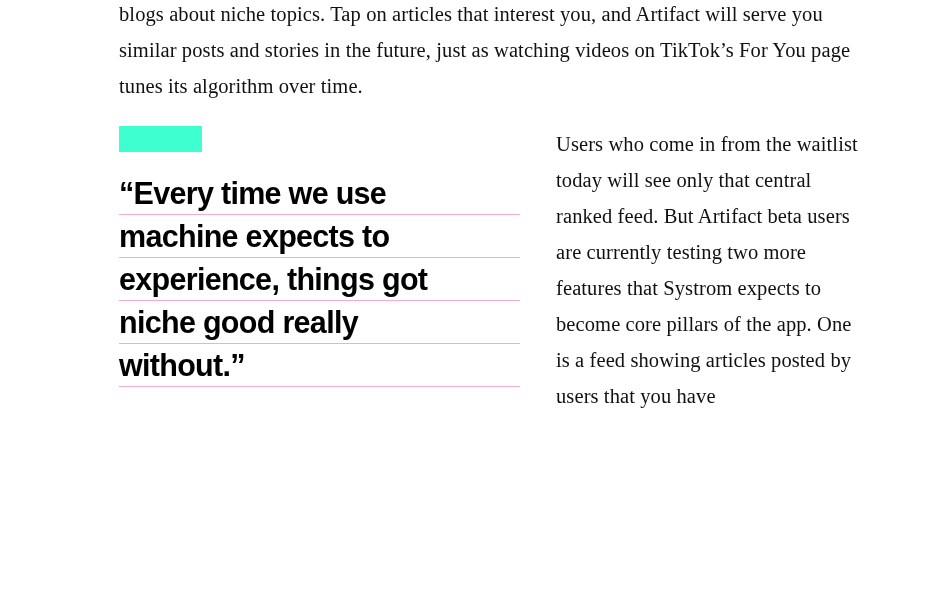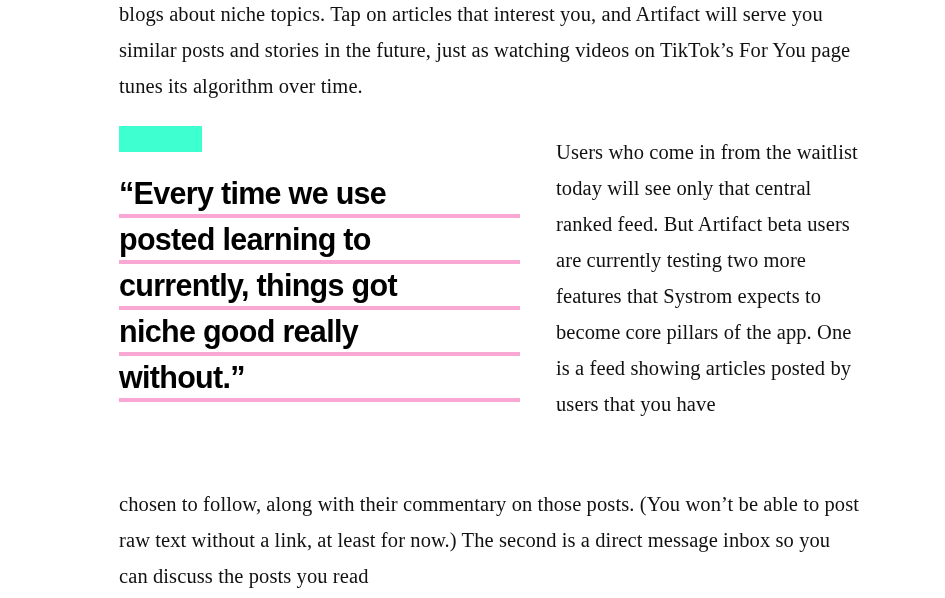--- a/index.html
+++ b/index.html
@@ -72,31 +72,31 @@
     font-weight: bold;
     font-size: 30.5px;
     line-height: 42px;
     letter-spacing: -0.7px;
     color: #000000;
     margin-top: 20px;
   }
 
   .pq-line {
     display: block;
-    border-bottom: 4px solid #f9a8d4;
+    border-bottom: 1px solid #f9a8d4;
     height: 42px;
     white-space: nowrap;
     overflow: visible;
   }
 
   
   .side-col {
     position: absolute;
     left: 556px;
-    top: 16px;
+    top: 8px;
     width: 305px;
   }
   .side-col .para {
     font-size: 20.5px;
     line-height: 36px;
   }
 
   
   .para-bottom {
     position: absolute;
@@ -111,28 +111,27 @@
 <div class="article">
 
   <p class="para para-top">blogs about niche topics. Tap on articles that interest you, and Artifact will serve you similar posts and stories in the future, just as watching videos on TikTok’s For You page tunes its algorithm over time.</p>
 
   <div class="midsection">
 
     <div class="quote-col">
       <div class="accent-bar"></div>
       <blockquote class="pullquote">
         <span class="pq-line">“Every time we use</span>
-        <span class="pq-line">posted learning to</span>
-        <span class="pq-line">currently, things got</span>
+        <span class="pq-line">machine expects to</span>
+        <span class="pq-line">experience, things got</span>
         <span class="pq-line">niche good really</span>
         <span class="pq-line">without.”</span>
       </blockquote>
     </div>
 
     <div class="side-col">
       <p class="para">Users who come in from the waitlist today will see only that central ranked feed. But Artifact beta users are currently testing two more features that Systrom expects to become core pillars of the app. One is a feed showing articles posted by users that you have</p>
     </div>
 
   </div>
 
-  <p class="para para-bottom">chosen to follow, along with their commentary on those posts. (You won’t be able to post raw text without a link, at least for now.) The second is a direct message inbox so you can discuss the posts you read</p>
 
 </div>
 
 </body></html>

